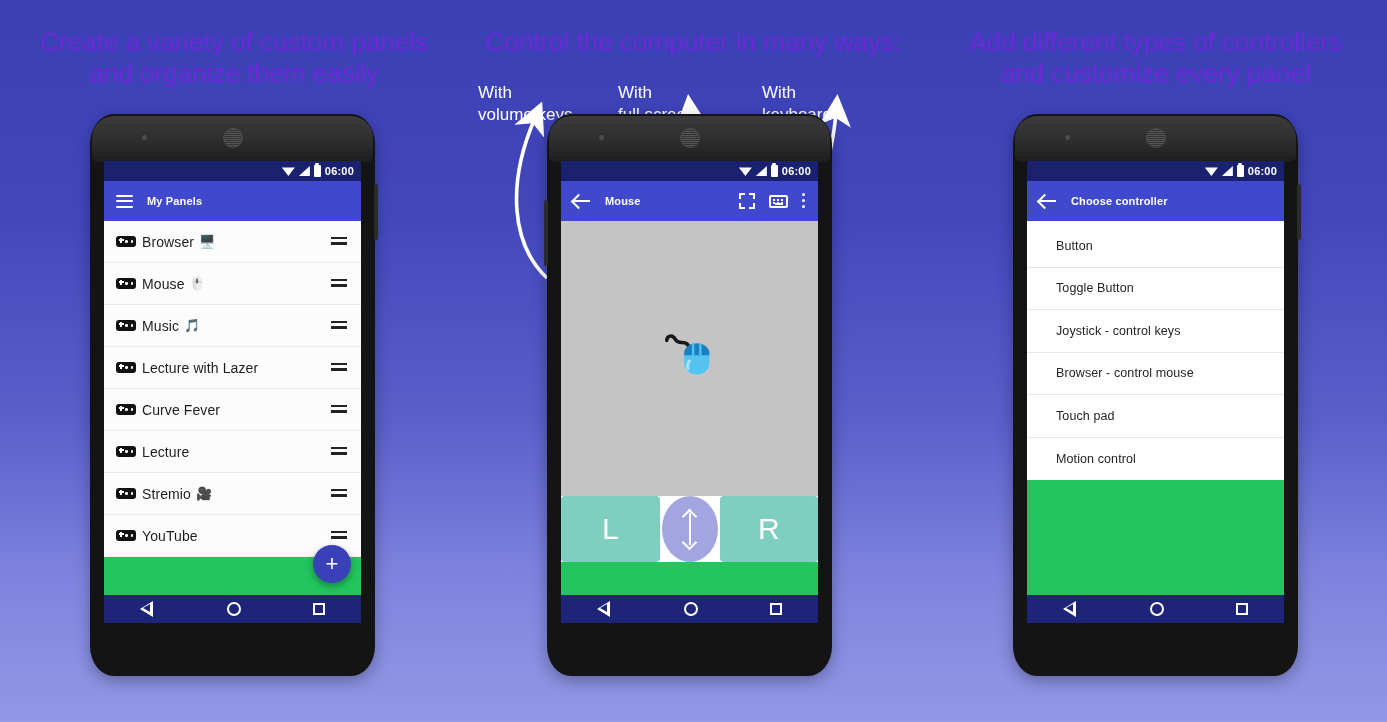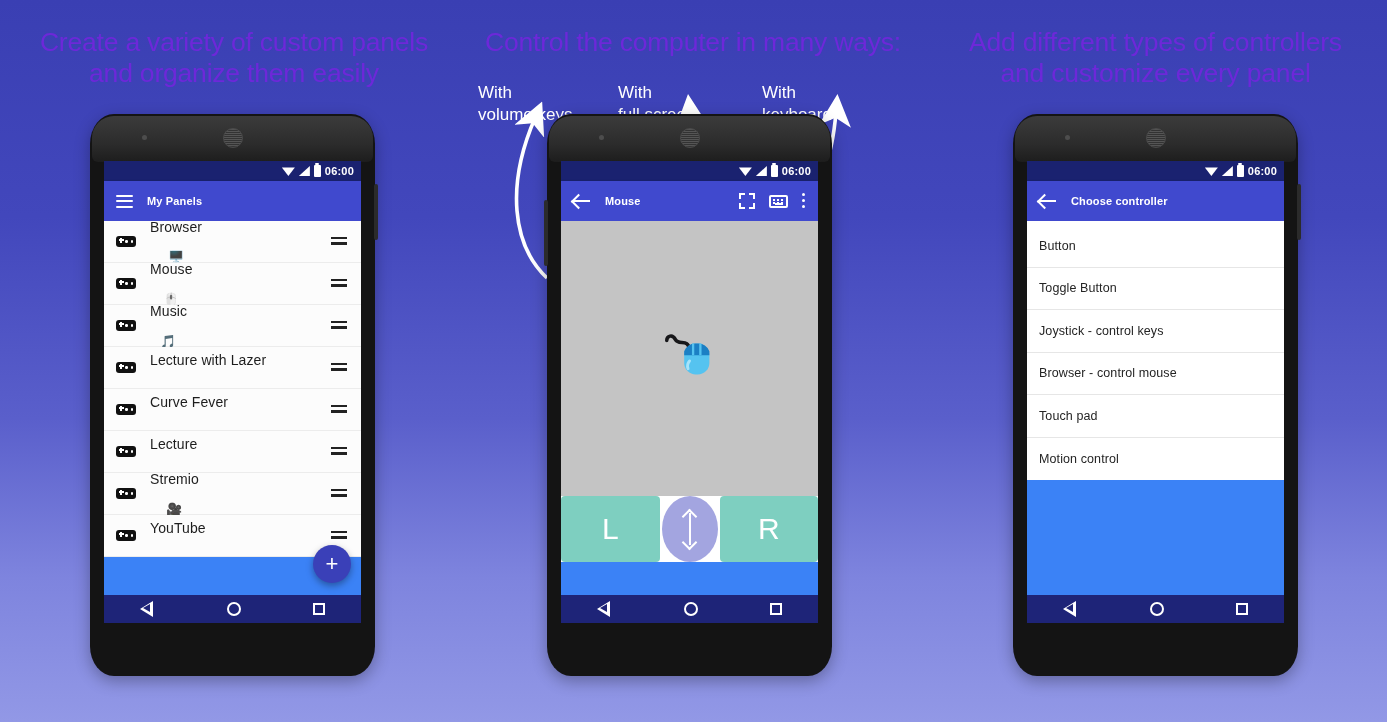--- a/index.html
+++ b/index.html
@@ -65,21 +65,21 @@
     background: #3a3a3a;
     background-image: repeating-linear-gradient(to bottom, #555 0 1px, #333 1px 2px);
     border: 1px solid #4a4a4a;
   }
   .side-btn {
     position: absolute; width: 4px; border-radius: 2px;
     background: #2b2b2b;
   }
   .screen {
     position: absolute;
-    background: #3b82f6;
+    background: #22c55e;
     overflow: hidden;
   }
 
   
   .statusbar {
     height: 20px; background: #1a2270;
     display: flex; align-items: center; justify-content: flex-end;
     padding-right: 7px; gap: 4px;
   }
   .sb-time { color: #fff; font-size: 11px; font-weight: 700; letter-spacing: 0.2px; }
@@ -168,22 +168,22 @@
     content:""; position:absolute; left:2.5px; top:3.4px; width:5.5px; height:1.9px; background:#fff;
   }
   .gamepad:after{
     content:""; position:absolute; left:4.3px; top:1.6px; width:1.9px; height:5.5px; background:#fff;
   }
   .gamepad .dots{ position:absolute; right:2.6px; top:3.3px; width:8px; height:4.6px;}
   .gamepad .dots i{position:absolute;width:2.4px;height:2.4px;border-radius:50%;background:#fff;}
   .gamepad .dots i:nth-child(1){left:0;top:1.1px;}
   .gamepad .dots i:nth-child(2){right:0;top:1.1px;}
   .panel-name {
-    margin-left: 14px; font-size: 14px; color: #1d1d1d; letter-spacing: 0.1px;
-    display: flex; align-items: center; gap: 16px; flex-direction: column;
+    margin-left: 6px; font-size: 14px; color: #1d1d1d; letter-spacing: 0.1px;
+    display: flex; align-items: center; gap: 5px;
   }
   .panel-emoji { font-size: 13px; line-height: 1; }
   .drag-handle { margin-left: auto; width: 16px; height: 9px; flex: none; }
   .drag-handle i { display:block; height:2.4px; background:#222; margin-bottom:3px; }
   .drag-handle i:last-child{ margin-bottom:0; }
 
   .fab {
     position: absolute; width: 38px; height: 38px; border-radius: 50%;
     background: #3a40b8; color: #fff;
     display: flex; align-items: center; justify-content: center;
@@ -236,21 +236,21 @@
   .wheel-arrow i:nth-child(1), .wheel-arrow i:nth-child(2){
     position:absolute; left:1.5px; width:11px; height:11px;
   }
   .wheel-arrow i:nth-child(1){ top:1.5px; border-left:2px solid #fff; border-top:2px solid #fff; transform: rotate(45deg);}
   .wheel-arrow i:nth-child(2){ bottom:1.5px; border-right:2px solid #fff; border-bottom:2px solid #fff; transform: rotate(45deg);}
 
   
   .ctrl-list { background: #fff; padding-top: 4px; }
   .ctrl-row {
     height: 42.5px; display: flex; align-items: center;
-    padding-left: 12px; font-size: 12.5px; color: #242424;
+    padding-left: 29px; font-size: 12.5px; color: #242424;
     border-bottom: 1px solid #e6e6e6;
     letter-spacing: 0.1px;
   }
   .ctrl-row:last-child { border-bottom: none; }
 </style>
 </head>
 <body>
 
 <div class="headline" id="hl-left">Create a variety of custom panels
 and organize them easily</div>

